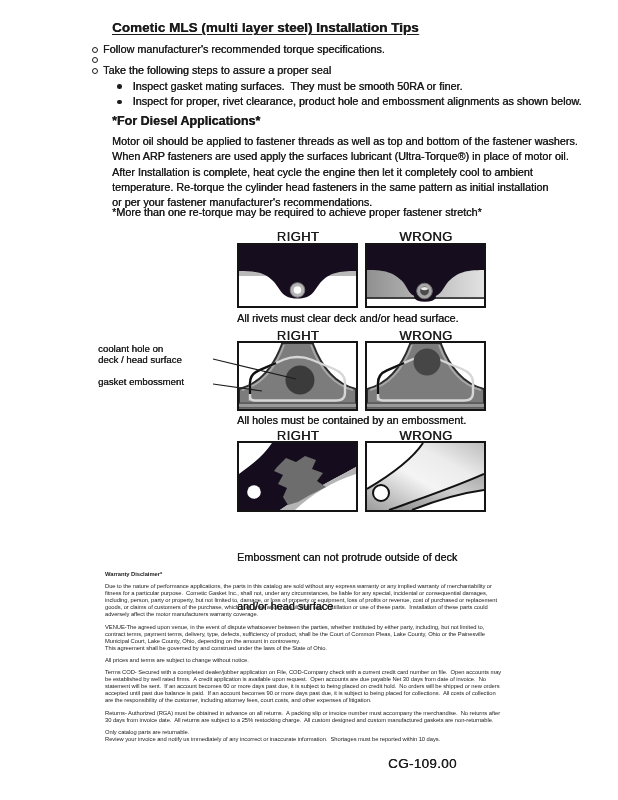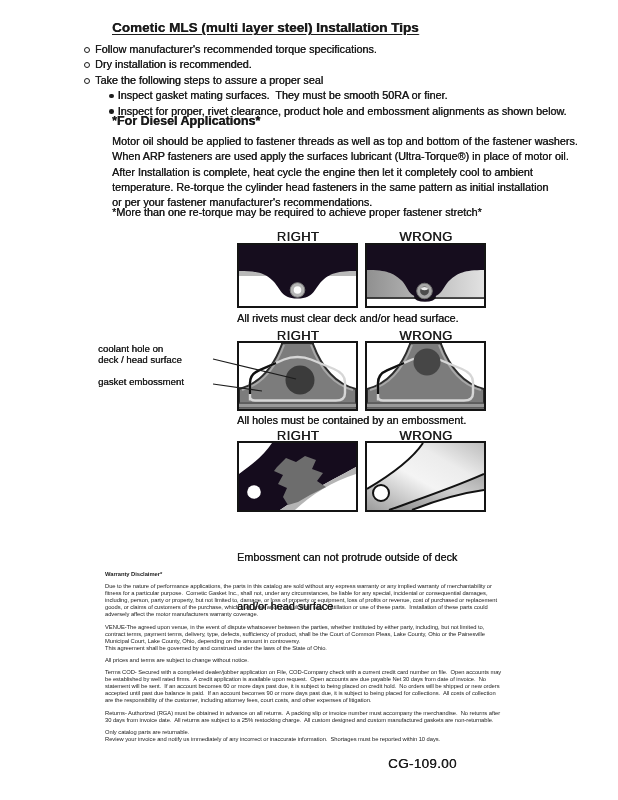--- a/index.html
+++ b/index.html
@@ -8,23 +8,23 @@
     font-family:"Liberation Sans", sans-serif;color:#1c1c1c;overflow:hidden;
   }
   .abs{position:absolute;}
   .inky{text-shadow:0.35px 0 0 currentColor;}
   
   .doc-title{
     left:112px;top:20px;font-size:13.5px;font-weight:bold;
     text-decoration:underline;text-underline-offset:2px;white-space:pre;
   }
   
-  .tips{left:84px;top:42px;font-size:10.8px;line-height:15.4px;}
+  .tips{left:92px;top:42px;font-size:10.8px;line-height:15.4px;}
   .tip-row{display:flex;align-items:center;white-space:pre;}
-  .tip-row.sub{margin-left:25px;}
+  .tip-row.sub{margin-left:25px;gap:7px;}
   .marker-o{width:4px;height:4px;border:1.1px solid #1c1c1c;border-radius:50%;margin-right:5px;flex:0 0 auto;}
   .marker-f{width:4.6px;height:4.6px;background:#1c1c1c;border-radius:50%;margin-right:4px;flex:0 0 auto;}
   
   .diesel-h{left:112px;top:114px;font-size:12.5px;font-weight:bold;white-space:pre;}
   .para{font-size:10.8px;line-height:15.2px;}
   .para div{white-space:pre;}
   .p1{left:112px;top:134px;}
   .p2{left:112px;top:165px;}
   .note{left:112px;top:206px;font-size:10.8px;white-space:pre;}
   
@@ -55,21 +55,20 @@
 
 <div class="abs doc-title inky">Cometic MLS (multi layer steel) Installation Tips</div>
 
 <div class="abs tips inky">
   <div class="tip-row">
     <span class="marker-o"></span>
     <span>Follow manufacturer's recommended torque specifications.</span>
   </div>
   <div class="tip-row">
     <span class="marker-o"></span>
-    <span>Dry installation is recommended.</span>
   </div>
   <div class="tip-row">
     <span class="marker-o"></span>
     <span>Take the following steps to assure a proper seal</span>
   </div>
   <div class="tip-row sub">
     <span class="marker-f"></span>
     <span>Inspect gasket mating surfaces.  They must be smooth 50RA or finer.</span>
   </div>
   <div class="tip-row sub">

